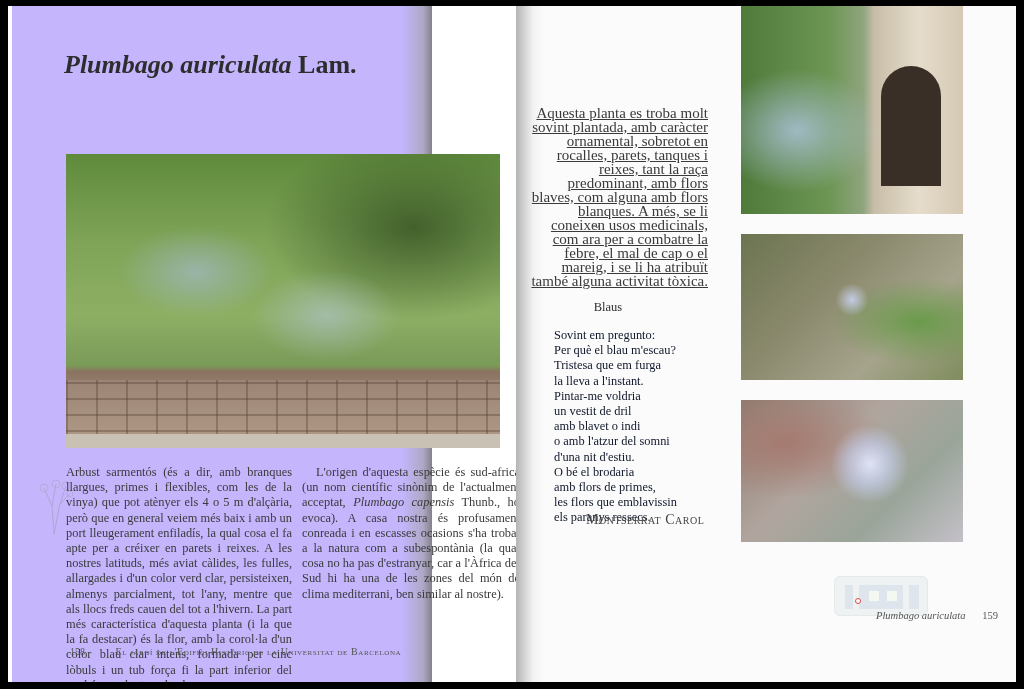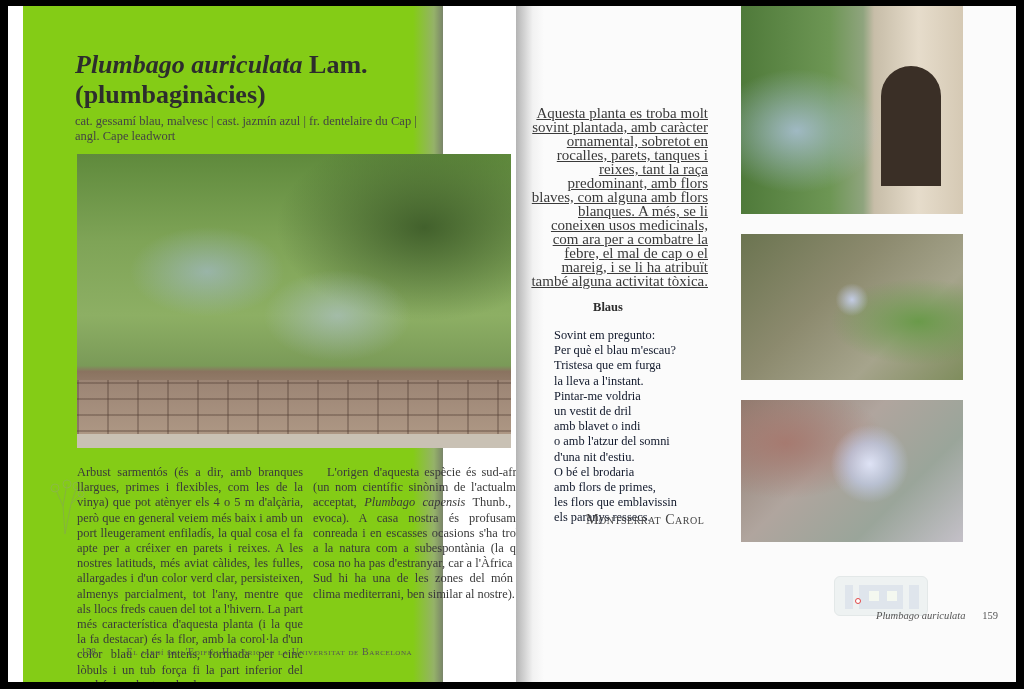--- a/index.html
+++ b/index.html
@@ -2,21 +2,21 @@
 <html><head>
 <meta charset="utf-8">
 <style>
   * { box-sizing: border-box; margin: 0; padding: 0; }
   html, body { width: 1024px; height: 689px; background: #000; overflow: hidden; }
   body { position: relative; font-family: "Liberation Serif", "DejaVu Serif", serif; color: #3a3a3a; }
 
   .spread { position: absolute; left: 8px; top: 6px; width: 1008px; height: 676px; background: #fff; overflow: hidden; }
 
   .page { position: absolute; top: 0; height: 100%; }
-  .page-left { left: 15px; width: 420px; background: #84cc16; }
+  .page-left { left: 4px; width: 420px; background: #c4b5fd; }
   .page-right { left: 508px; width: 500px; background: #fbfbfb; }
 
   .gutter-left { position: absolute; right: 0; top: 0; width: 30px; height: 100%;
     background: linear-gradient(to right, rgba(255,255,255,0), rgba(160,160,160,0.6) 70%, rgba(120,120,120,0.85)); }
   .gutter-right { position: absolute; left: 0; top: 0; width: 28px; height: 100%;
     background: linear-gradient(to right, rgba(150,150,150,0.7), rgba(220,220,220,0.3) 60%, rgba(255,255,255,0)); }
 
   .title { position: absolute; left: 52px; top: 44px; font-size: 26px; line-height: 30px; color: #2d2d2d; }
   .title .italic { font-style: italic; }
   .subtitle { position: absolute; left: 52px; top: 108px; font-size: 12.5px; color: #444; }
@@ -56,21 +56,21 @@
   .col2 { left: 290px; top: 459px; width: 218px; }
   .col2 .indent { text-indent: 14px; }
 
   .sketch { position: absolute; left: 22px; top: 470px; width: 40px; height: 60px; opacity: 0.35; }
 
   .right-para { position: absolute; left: 522px; top: 100px; width: 178px; font-size: 15px; line-height: 14px; text-align: justify; color: #3a3a3a; direction: rtl; text-decoration: underline; }
   .right-para-inner { direction: ltr; text-align: right; }
 
   .ornament { position: absolute; left: 584px; top: 214px; font-size: 14px; color: #555; }
 
-  .poem-title { position: absolute; left: 560px; top: 294px; width: 80px; font-size: 12.5px; font-weight: bold; text-align: center; color: #2d2d2d; }
+  .poem-title { position: absolute; left: 560px; top: 294px; width: 80px; font-size: 12.5px; font-weight: normal; text-align: center; color: #2d2d2d; }
   .poem { position: absolute; left: 546px; top: 322px; font-size: 12.4px; line-height: 15.2px; color: #0f172a; }
   .poem-line { display: block; white-space: nowrap; }
   .poem-author { position: absolute; left: 578px; top: 506px; font-size: 14px; letter-spacing: 0.5px; font-variant: small-caps; color: #444; }
 
   .map { position: absolute; left: 826px; top: 570px; width: 94px; height: 40px; border-radius: 6px; background: #eef2f2; border: 1px solid #e3e8e8; }
   .map .b1 { position: absolute; left: 10px; top: 8px; width: 8px; height: 24px; background: #dfe5ec; }
   .map .b2 { position: absolute; left: 24px; top: 8px; width: 44px; height: 24px; background: #dfe5ec; }
   .map .b3 { position: absolute; left: 34px; top: 14px; width: 10px; height: 10px; background: #f4f8f0; }
   .map .b4 { position: absolute; left: 52px; top: 14px; width: 10px; height: 10px; background: #f4f8f0; }
   .map .b5 { position: absolute; left: 74px; top: 8px; width: 10px; height: 24px; background: #dfe5ec; }
@@ -85,24 +85,22 @@
 </head>
 <body>
 
 <div class="spread">
 
   <div class="page page-left">
     <div class="gutter-left"></div>
 
     <h1 class="title">
       <span class="italic">Plumbago auriculata</span><span> Lam.</span><br>
-      <span>(plumbaginàcies)</span>
     </h1>
 
-    <div class="subtitle">cat. gessamí blau, malvesc | cast. jazmín azul | fr. dentelaire du Cap | angl. Cape leadwort</div>
 
     <div class="photo photo-main" title="Plumbago shrub with pale blue flowers over a stone wall">
       <div class="wall"></div>
       <div class="ground"></div>
     </div>
 
     <svg class="sketch" viewBox="0 0 40 60">
       <path d="M20 58 L18 30 M20 58 L26 28 M18 30 L10 12 M18 30 L22 8 M26 28 L32 10 M26 28 L36 18" stroke="#888" stroke-width="1" fill="none"></path>
       <circle cx="10" cy="12" r="4" fill="none" stroke="#999"></circle>
       <circle cx="22" cy="8" r="4" fill="none" stroke="#999"></circle>

